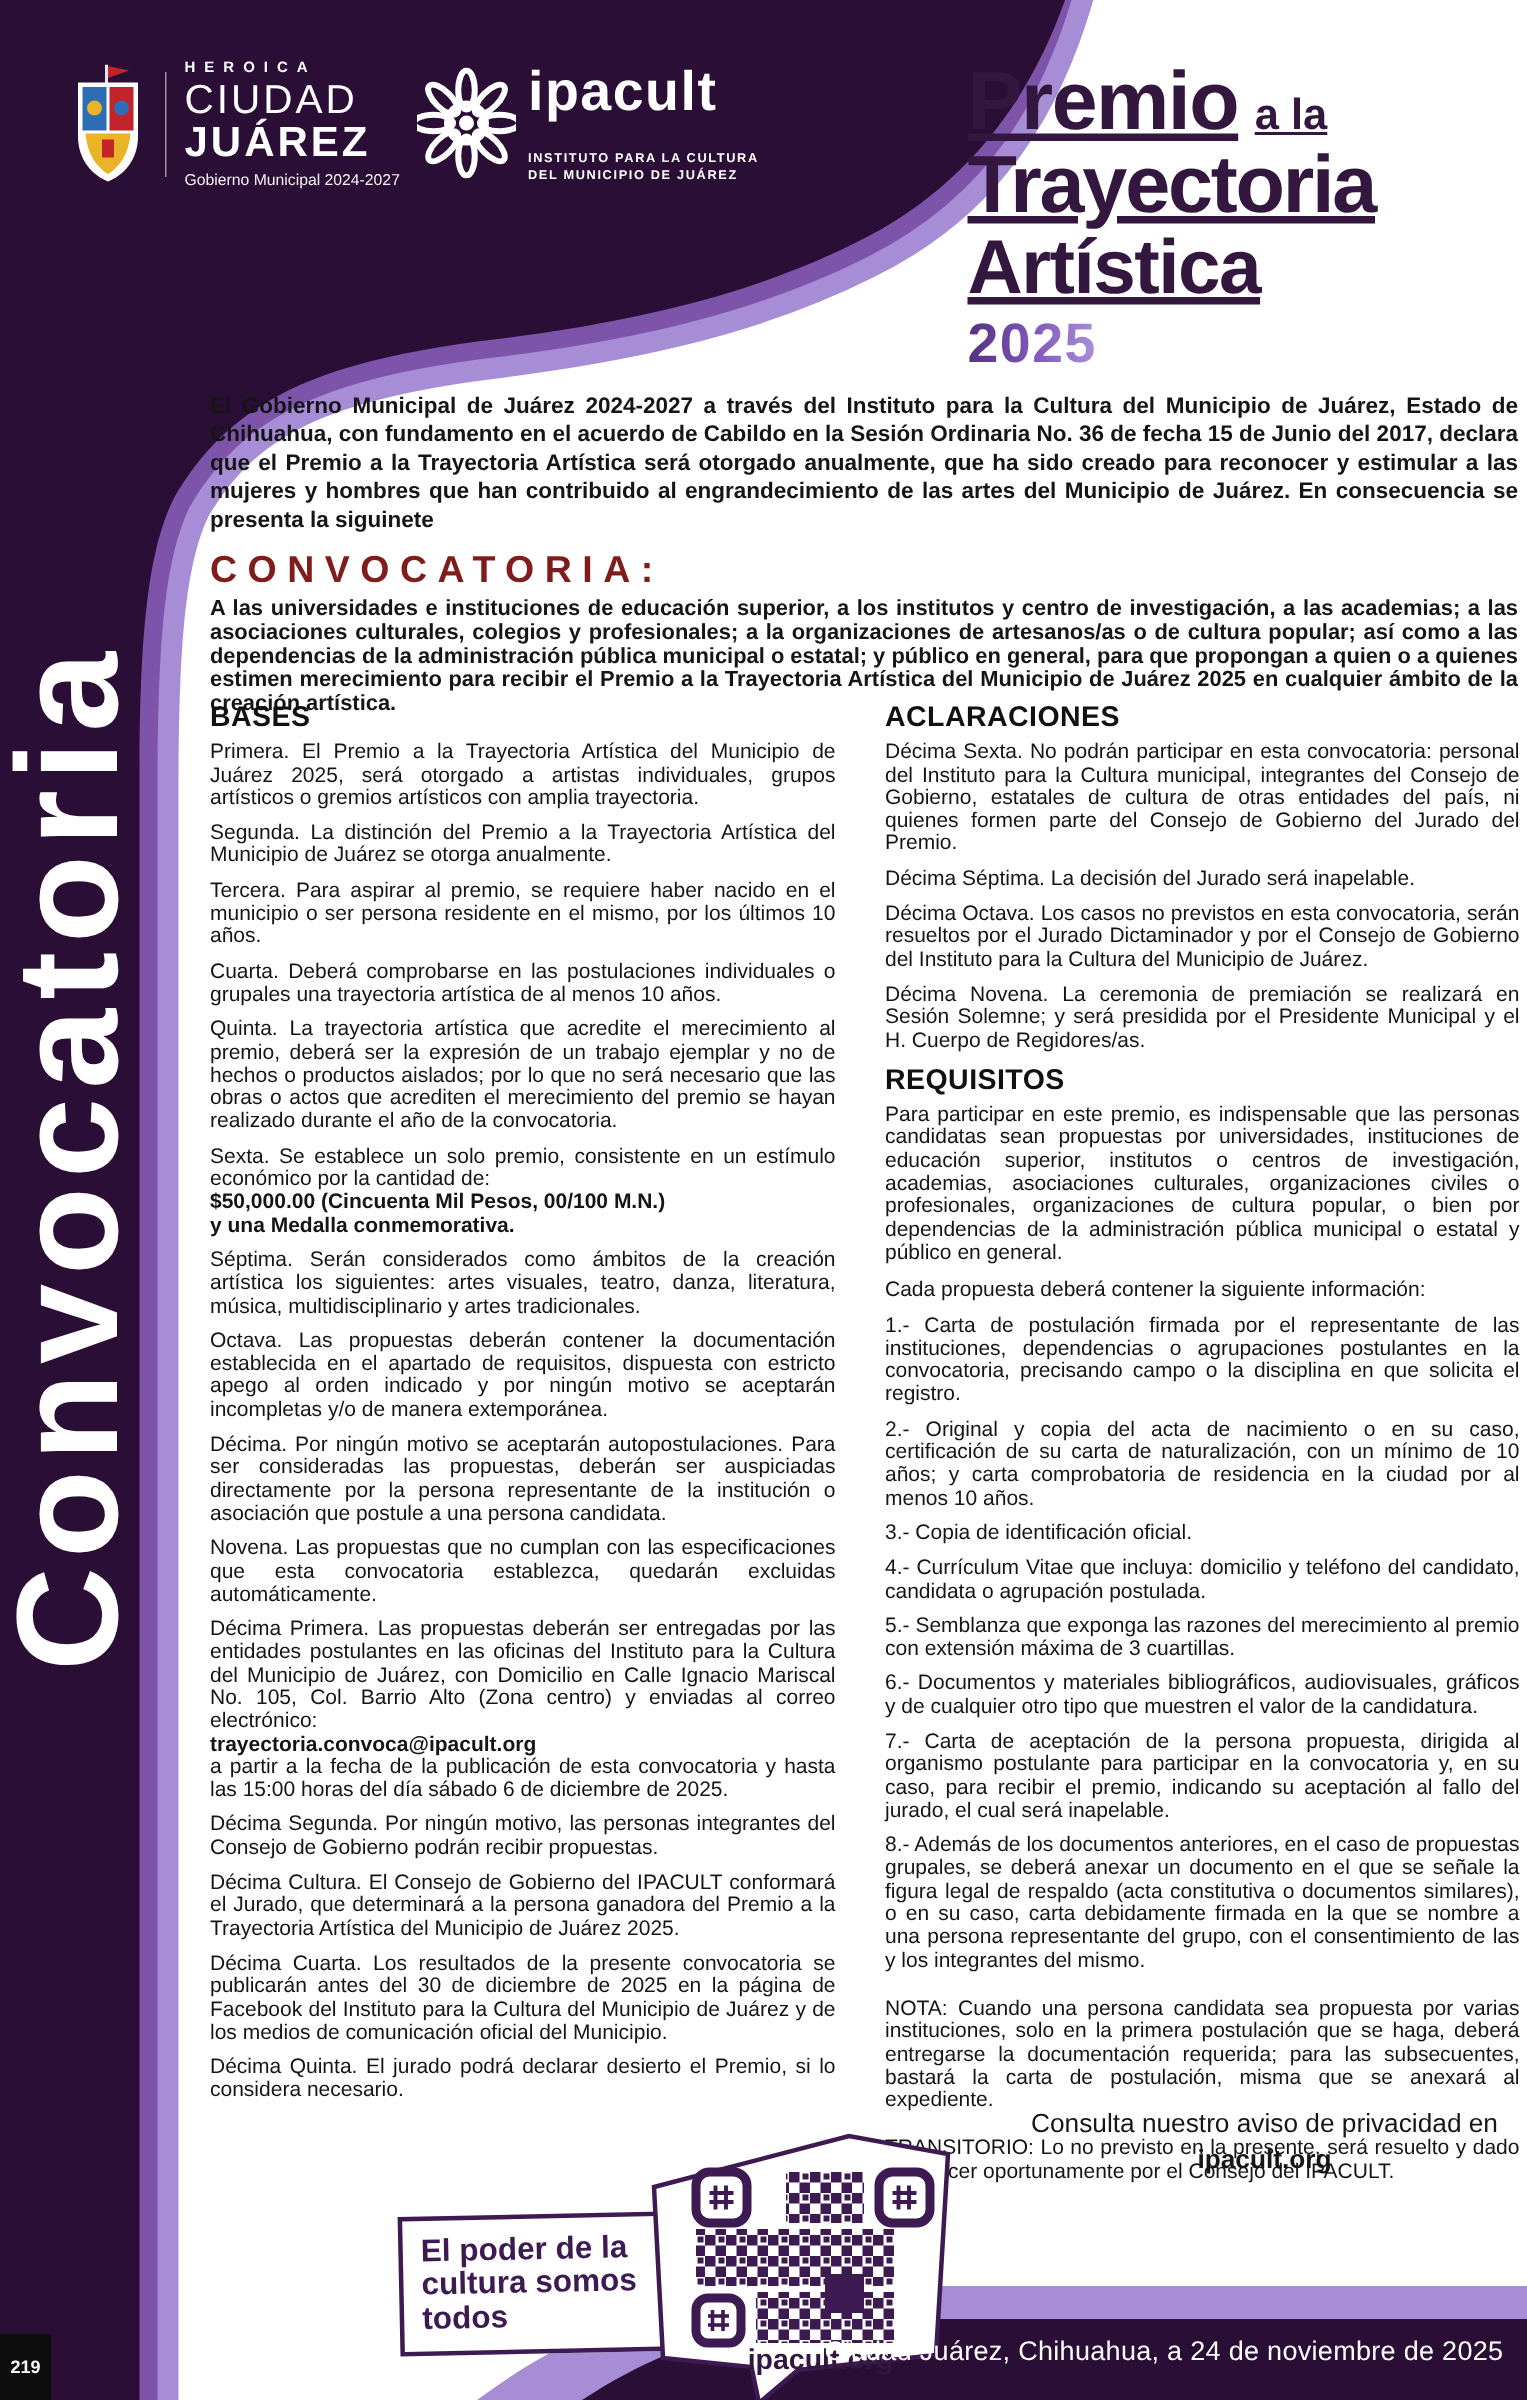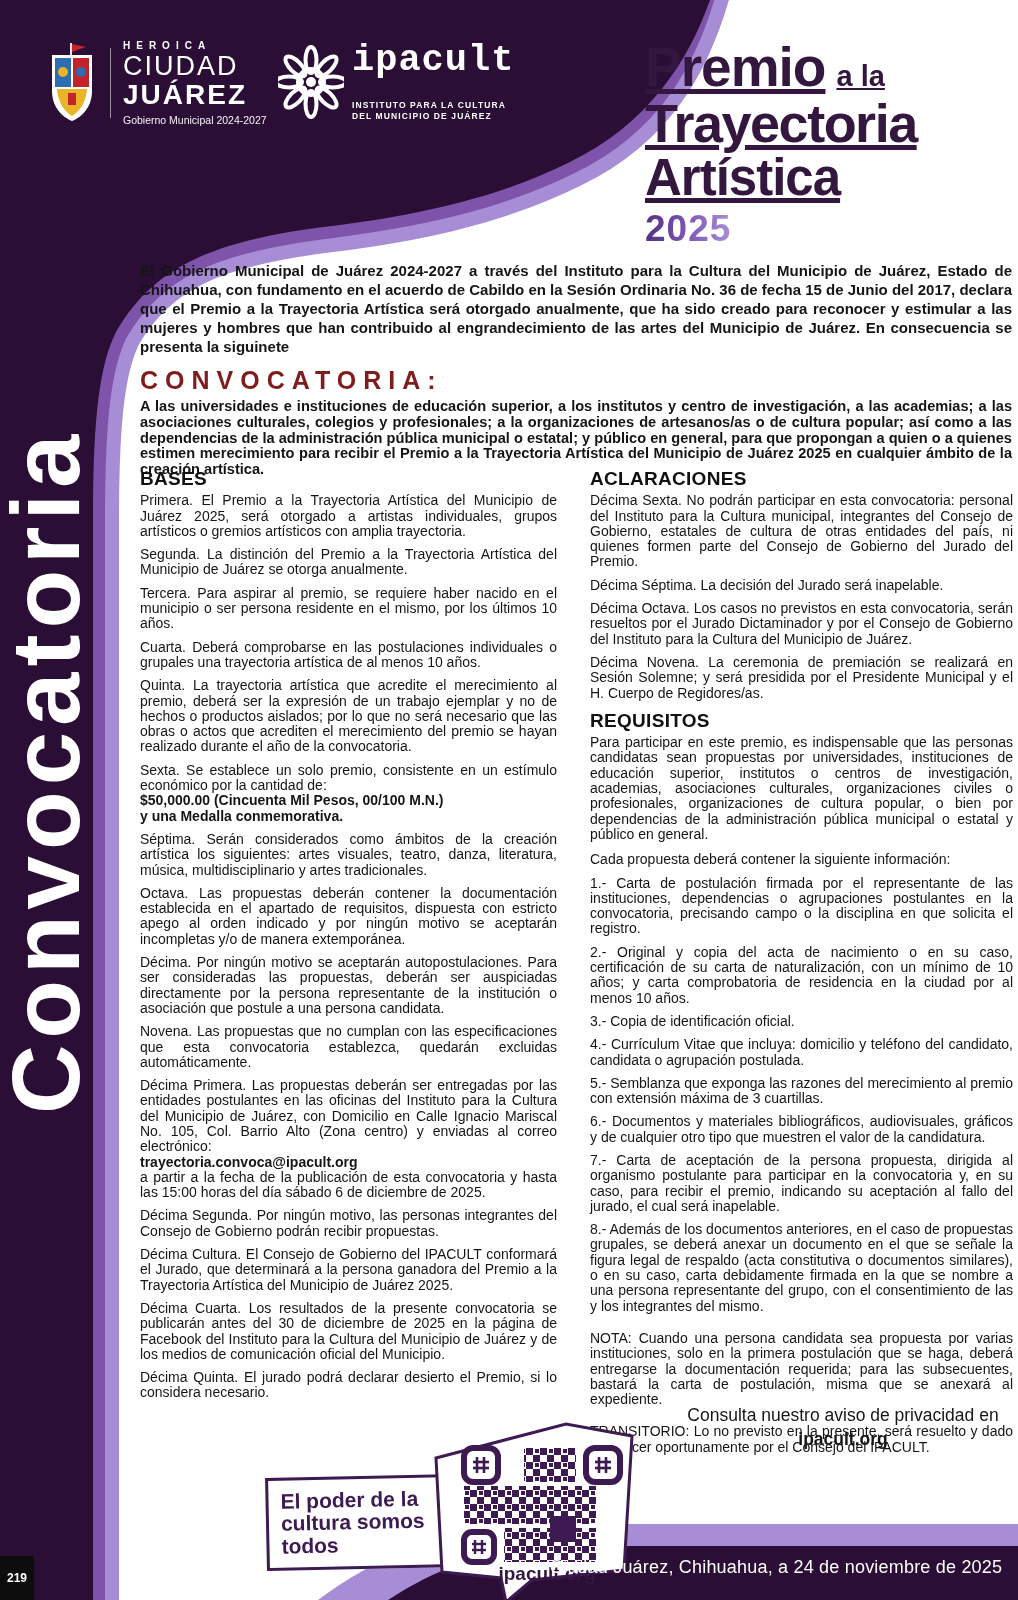--- a/index.html
+++ b/index.html
@@ -13,21 +13,21 @@
 
   
   .brand-city { left:48px; top:40px; display:flex; align-items:center; color:#fff; }
   .brand-city .divider { width:1px; height:70px; background:rgba(255,255,255,.55); margin:0 12px 0 14px; }
   .heroica { font-size:10px; letter-spacing:6px; font-weight:bold; margin-bottom:2px; }
   .ciudad  { font-size:27px; letter-spacing:2px; font-weight:normal; line-height:1.0; }
   .juarez  { font-size:28px; letter-spacing:2px; font-weight:bold; line-height:1.05; }
   .gobierno{ font-size:10.5px; margin-top:5px; opacity:.95; }
 
   .brand-ipacult { left:278px; top:42px; display:flex; align-items:center; color:#fff; }
-  .ipacult-name { font-size:37px; font-weight:bold; letter-spacing:1px; line-height:1;font-family:Liberation Mono, monospace; }
+  .ipacult-name { font-size:37px; font-weight:bold; letter-spacing:1px; line-height:1; }
   .ipacult-sub  { font-size:8.5px; font-weight:bold; letter-spacing:1.1px; margin-top:21px; line-height:1.25; }
 
   
   .title-block { left:645px; top:40px; width:372px; color:#33173f;text-decoration:underline; }
   .t-line1 { display:flex; align-items:baseline; }
   .t-premio { font-size:55px; font-weight:bold; letter-spacing:-1px; line-height:1.0; }
   .t-ala    { font-size:29px; font-weight:bold; margin-left:11px; }
   .t-tray   { font-size:54px; font-weight:bold; letter-spacing:-1.5px; line-height:1.04; }
   .t-art    { font-size:51px; font-weight:bold; letter-spacing:-1px; line-height:1.05; }
   .t-year   { font-size:37px; font-weight:bold; letter-spacing:1px; margin-top:3px;

